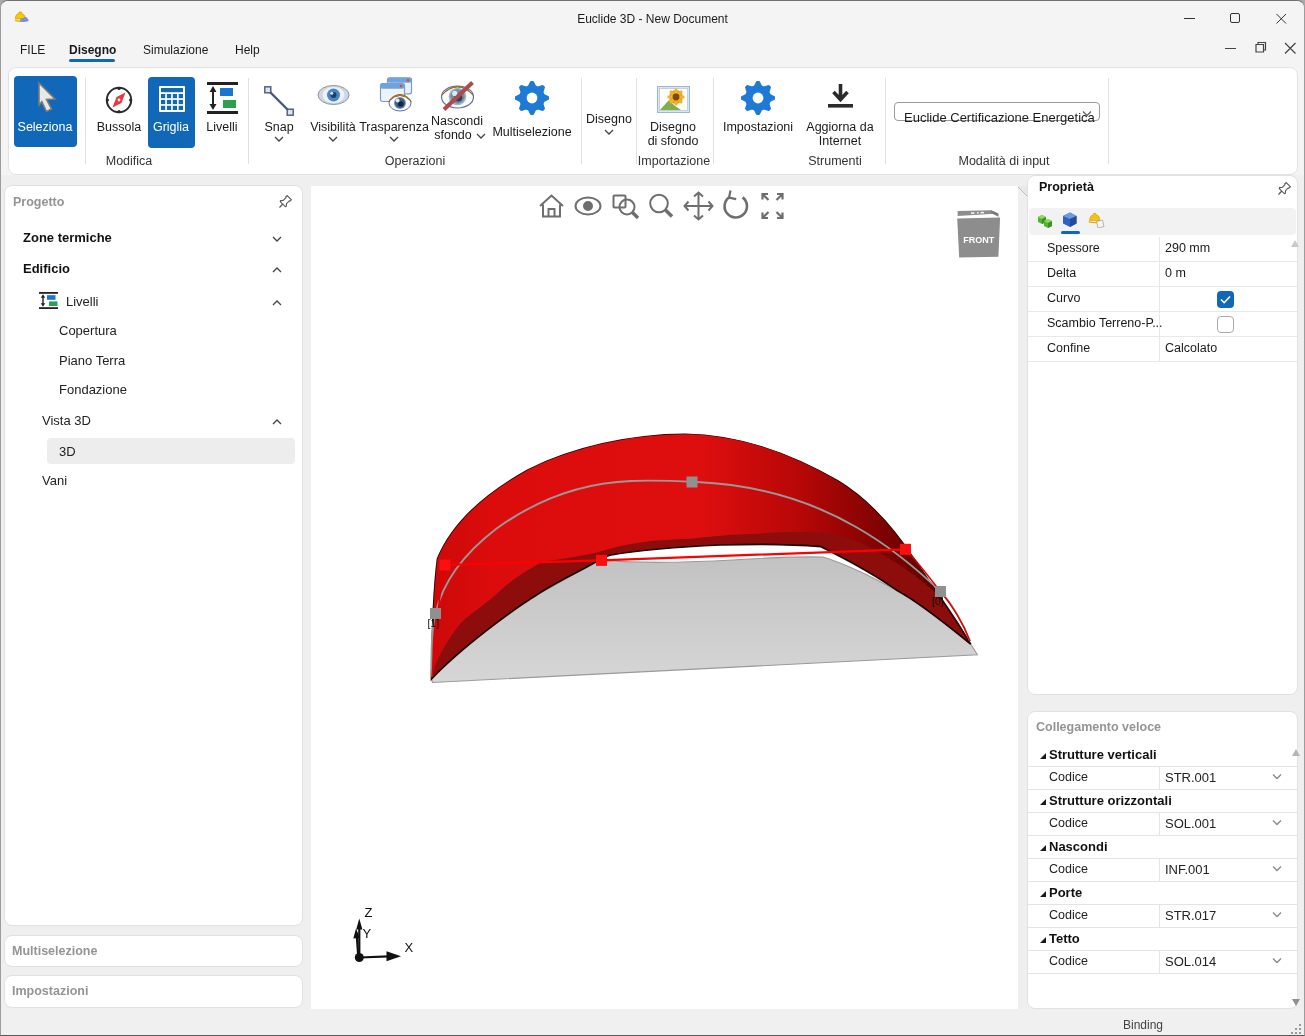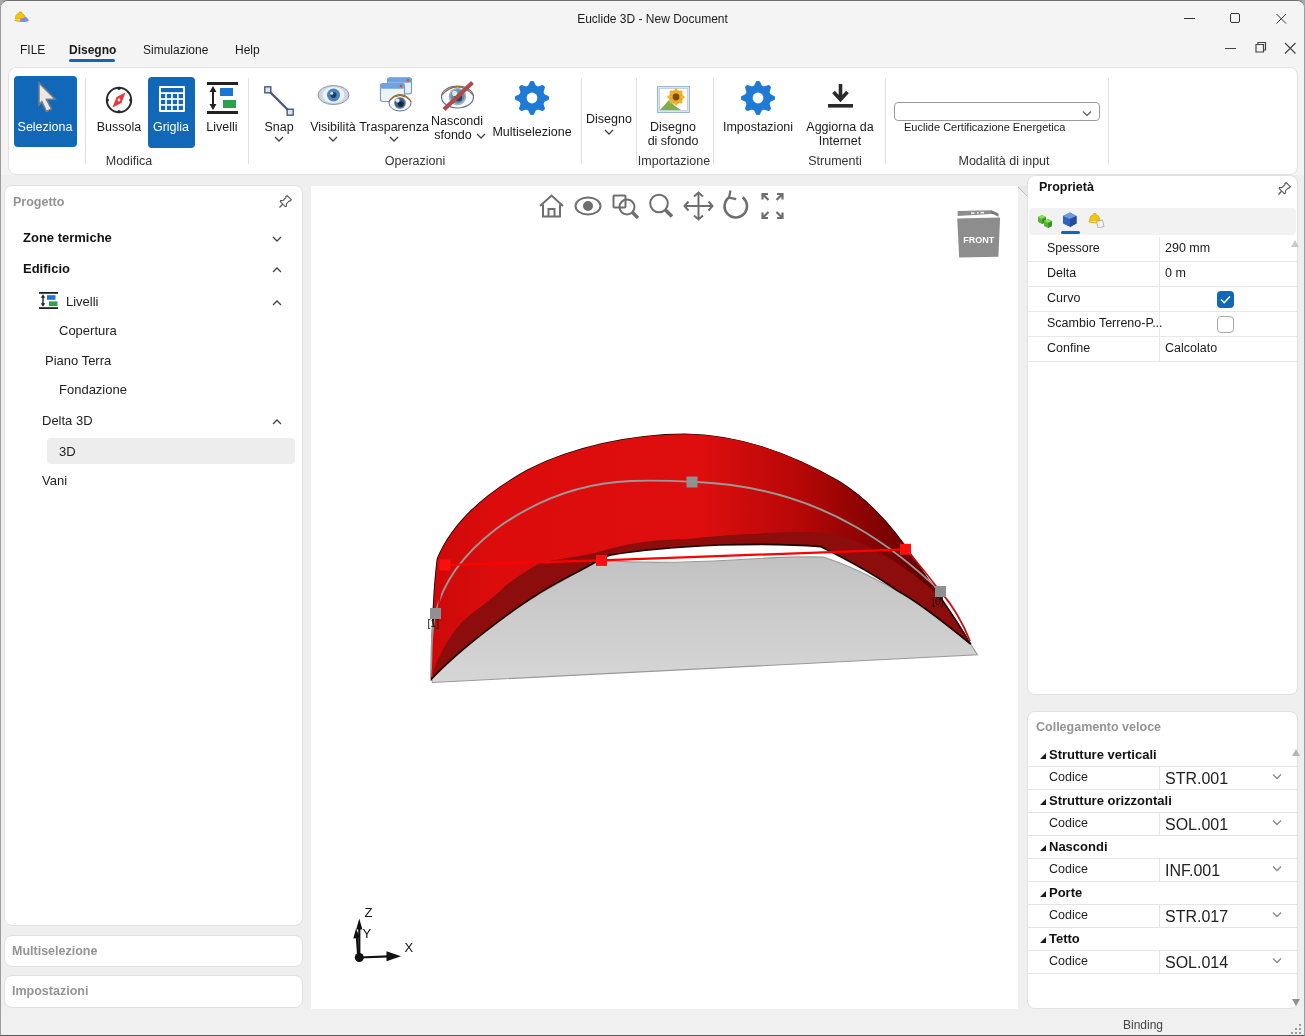--- a/index.html
+++ b/index.html
@@ -44,21 +44,21 @@
 
 .prow { position:absolute; left:0; width:100%; height:25px; border-bottom:1px solid #e8e8e8; }
 .pcell-l { position:absolute; left:19px; top:4px; font-size:12.5px; color:#1a1a1a; }
 .pcell-r { position:absolute; left:137px; top:4px; font-size:12.5px; color:#1a1a1a; }
 
 .qsec { position:absolute; left:0; width:100%; height:23px; border-bottom:1px solid #e4e4e4; }
 .qtri { position:absolute; left:12px; top:9px; }
 .qname { position:absolute; left:21px; top:3px; font-size:13px; font-weight:bold; color:#111; }
 .qrow { position:absolute; left:0; width:100%; height:23px; border-bottom:1px solid #e4e4e4; }
 .qcod { position:absolute; left:21px; top:3px; font-size:12.5px; color:#222; }
-.qval { position:absolute; left:137px; top:3px; font-size:16px; color:#222; }
+.qval { position:absolute; left:137px; top:3px; font-size:13px; color:#222; }
 .qdiv { position:absolute; left:131px; top:0; width:1px; height:23px; background:#e4e4e4; }
 .qchev { position:absolute; left:243px; top:6px; }
 </style>
 </head>
 <body>
 <div id="win">
 
   <div id="titlebar">
     <svg id="appicon" viewBox="0 0 18 18">
       <path d="M3.5 10 Q3 5.5 7 4.2 L7 3 L9.5 3 L9.5 4.2 Q13.5 5.5 13.5 10 Z" fill="#f6c800" stroke="#c79500" stroke-width="0.6"></path>
@@ -239,21 +239,21 @@
     <svg style="position:absolute; left:816px; top:15px;" width="31" height="30" viewBox="0 0 31 30">
       <path d="M15.5 1 L15.5 15 M8.5 9 L15.5 16.5 L22.5 9" stroke="#2b2b2b" stroke-width="3.6" fill="none"></path>
       <rect x="3" y="21" width="25" height="3.6" fill="#2b2b2b"></rect>
     </svg>
     <div class="rtext" style="left:831px; top:52px;">Aggiorna da</div>
     <div class="rtext" style="left:831px; top:66px;">Internet</div>
     <div class="rlabel" style="left:790px;margin-left:36px;">Strumenti</div>
     <div class="rsep" style="left:876px;"></div>
 
     <div style="position:absolute; left:885px; top:34px; width:206px; height:19px; border:1px solid #9a9a9a; border-radius:4px; background:#fff;">
-      <div style="position:absolute; left:9px; top:18px; font-size:11px; color:#1a1a1a; white-space:nowrap;">Euclide Certificazione Energetica</div>
+      <div style="position:absolute; left:9px; top:7px; font-size:13px; color:#1a1a1a; white-space:nowrap;">Euclide Certificazione Energetica</div>
       <svg class="chev" style="position:absolute; right:6px; top:7px;" width="12" height="8" viewBox="0 0 12 8">
           <path d="M2 1.5 L6 5.5 L10 1.5" stroke="#666"></path>
         </svg>
     </div>
     <div class="rlabel" style="left:995px;">Modalità di input</div>
     <div class="rsep" style="left:1099px;"></div>
   </div>
 
   <div id="main">
     <svg style="position:absolute; left:1016px; top:11px;" width="10" height="10" viewBox="0 0 10 10">
@@ -278,23 +278,23 @@
         <rect x="0" y="15.2" width="19" height="1.8" fill="#222"></rect>
         <path d="M4 2.2 L6.2 5.8 L4.7 5.8 L4.7 11.2 L6.2 11.2 L4 14.8 L1.8 11.2 L3.3 11.2 L3.3 5.8 L1.8 5.8 Z" fill="#222"></path>
         <rect x="8" y="3.2" width="8.5" height="4.6" fill="#1976d2"></rect>
         <rect x="10" y="9.4" width="8.5" height="4.6" fill="#2e9e4f"></rect>
       </svg>
       <div class="treeitem" style="left:61px; top:108px;">Livelli</div>
       <svg class="tchev chev" style="top:111px;" viewBox="0 0 12 12">
           <path d="M2 8 L6 4 L10 8"></path>
         </svg>
       <div class="treeitem" style="left:54px; top:137px;">Copertura</div>
-      <div class="treeitem" style="left:40px; top:167px;">Piano Terra</div>
+      <div class="treeitem" style="left:54px; top:167px;">Piano Terra</div>
       <div class="treeitem" style="left:54px; top:196px;">Fondazione</div>
-      <div class="treeitem" style="left:37px; top:227px;">Delta 3D</div>
+      <div class="treeitem" style="left:37px; top:227px;">Vista 3D</div>
       <svg class="tchev chev" style="top:230px;" viewBox="0 0 12 12">
           <path d="M2 8 L6 4 L10 8"></path>
         </svg>
       <div style="position:absolute; left:42px; top:252px; width:248px; height:26px; background:#ededed; border-radius:4px;"></div>
       <div class="treeitem" style="left:54px; top:258px;">3D</div>
       <div class="treeitem" style="left:37px; top:287px;">Vani</div>
     </div>
     <div class="panel" id="rptop">
       <div style="position:absolute; left:11px; top:4px; font-size:12.5px; font-weight:bold; color:#111;">Proprietà</div>
       <svg style="position:absolute; left:250px; top:5px;" width="14" height="14" viewBox="0 0 14 14">

